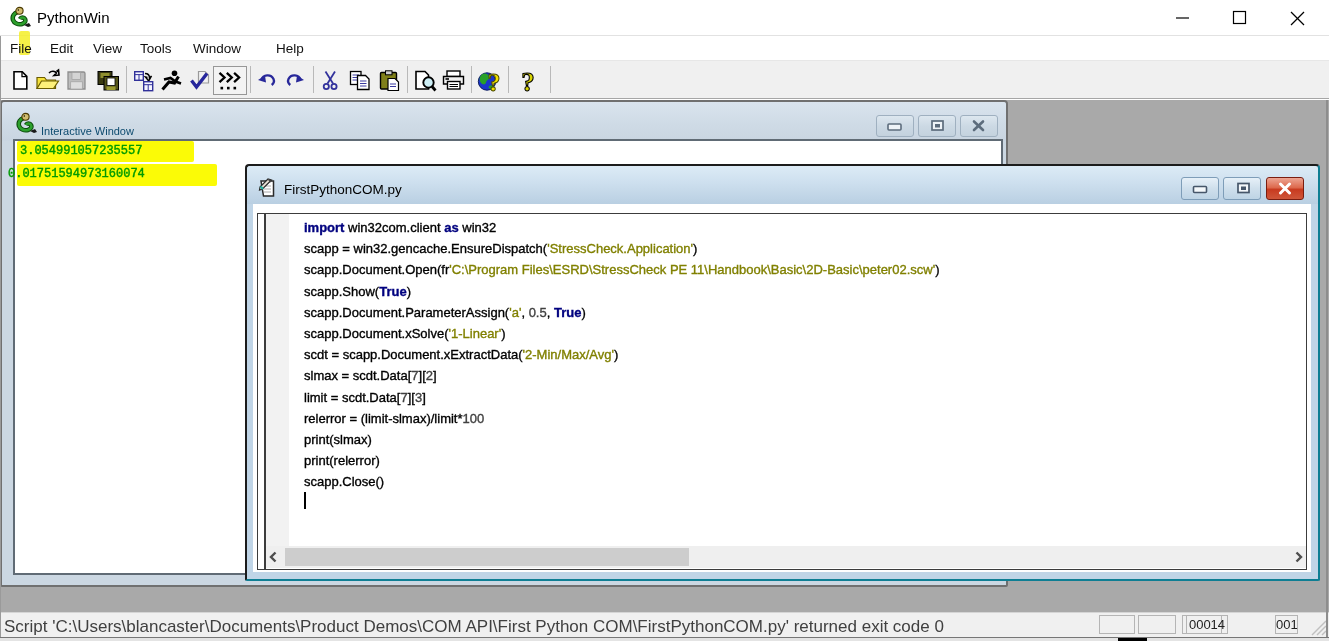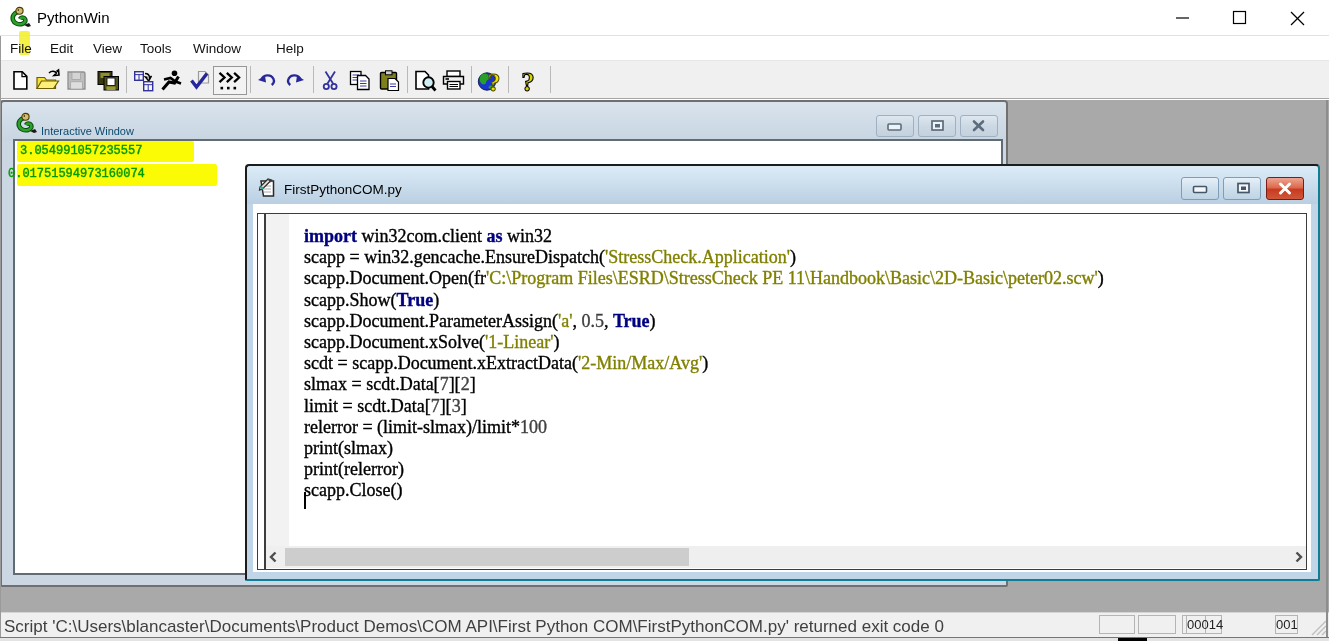--- a/index.html
+++ b/index.html
@@ -26,21 +26,21 @@
 
 #cw{left:245px;top:164px;width:1075px;height:417px;background:#c0d5e7;border:2px solid;border-color:#1c1c1c #0e7e93 #0e7e93 #1c1c1c;border-radius:4px 4px 2px 2px}
 #cwtitle{left:247px;top:166px;width:1071px;height:38px;background:linear-gradient(180deg,#dcebf6 0%,#cddfee 45%,#b9cfe2 100%);border-radius:4px 4px 0 0}
 #cwtext{left:284px;top:182px;font-size:13.5px;color:#000}
 #cwcontent{left:253px;top:204px;width:1058px;height:368px;background:#fff}
 #editframe{left:257px;top:213px;width:1050px;height:357px;background:#fff;border:1px solid #3c3c3c}
 #vline{left:264px;top:213px;width:2px;height:357px;background:#3c3c3c}
 #gutter{left:266px;top:214px;width:23px;height:332px;background:#f2f2f2}
 #hscroll{left:266px;top:546px;width:1040px;height:22px;background:#efefef}
 #hthumb{left:285px;top:548px;width:404px;height:18px;background:#cdcdcd}
-#code{left:304px;top:226px;font-family:Liberation Serif, serif;font-size:18px;line-height:21.2px;color:#000;white-space:pre;-webkit-text-stroke:0.35px}
+#code{left:304px;top:217px;font-family:Liberation Sans, sans-serif;font-size:13px;line-height:21.2px;color:#000;white-space:pre;-webkit-text-stroke:0.35px}
 .k{color:#00027f;font-weight:bold}
 .s{color:#808000}
 .n{color:#404040}
 #caret{left:304px;top:492px;width:2px;height:17px;background:#000}
 
 .wbtn{height:22px;border-radius:3px}
 .ib{background:linear-gradient(180deg,#dde7ef 0%,#ccd9e4 50%,#c4d2de 100%);border:1px solid #9fb0c0}
 .ab{background:linear-gradient(180deg,#e6f0f8 0%,#cfdfec 50%,#bed4e5 100%);border:1px solid #7e9db8}
 .cb{background:linear-gradient(180deg,#eda593 0%,#dd6a4e 45%,#c83b20 55%,#cf5639 100%);border:1px solid #7a1d10}
 
@@ -258,21 +258,21 @@
 relerror = (limit-slmax)/limit*<span class="n">100</span>
 print(slmax)
 print(relerror)
 scapp.Close()</pre>
   <div class="abs" id="caret"></div>
   <div class="abs" id="status"></div>
   <div class="abs" id="stext">Script 'C:\Users\blancaster\Documents\Product Demos\COM API\First Python COM\FirstPythonCOM.py' returned exit code 0</div>
   <div class="abs sbox" style="left:1099px;width:36px"></div>
   <div class="abs sbox" style="left:1138px;width:38px"></div>
   <div class="abs sbox" style="left:1182px;width:40px"></div>
-  <div class="abs sbox" style="left:1186px;width:20px">00014</div>
+  <div class="abs sbox" style="left:1186px;width:42px">00014</div>
   <div class="abs sbox" style="left:1275px;width:23px">001</div>
   <svg class="abs" style="left:1306px;top:615px" width="21" height="21" viewBox="0 0 21 21">
     <g stroke="#c0c0c0" stroke-width="1.4">
         <line x1="6" y1="20" x2="20" y2="6"></line>
         <line x1="11" y1="20" x2="20" y2="11"></line>
         <line x1="16" y1="20" x2="20" y2="16"></line>
       </g>
   </svg>
   <div class="abs" id="bstrip"></div>
   <div class="abs" id="btask"></div>

